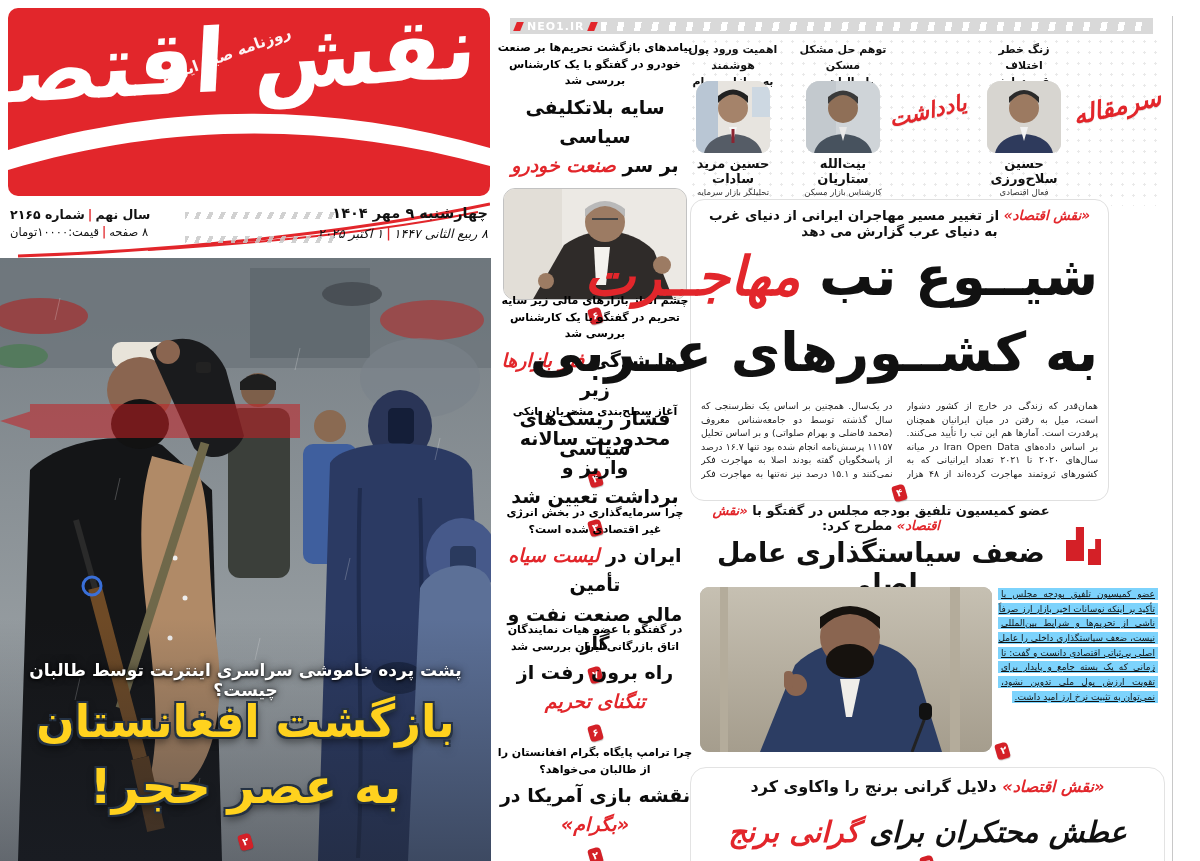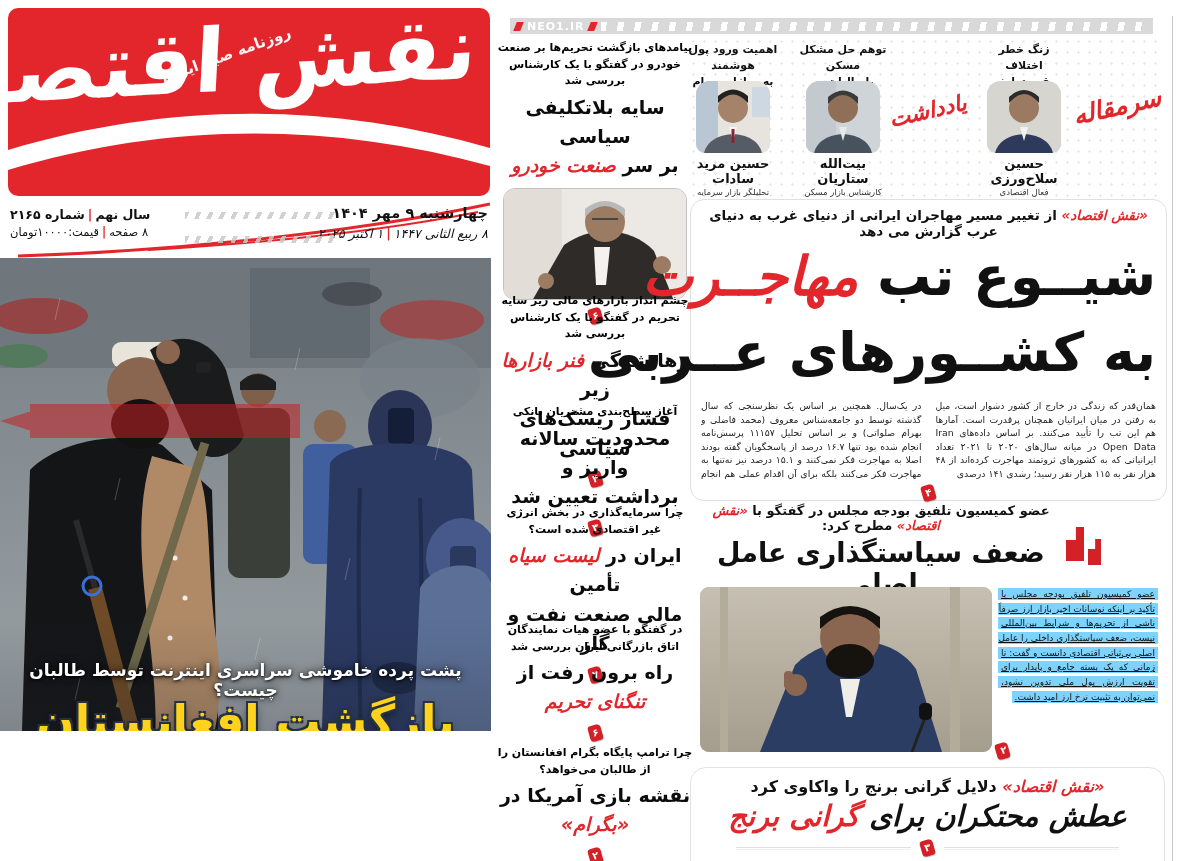--- a/index.html
+++ b/index.html
@@ -21,21 +21,21 @@
   .date-right{position:absolute;top:203px;right:712px;text-align:right;line-height:1.5;}
   .date-right .l1{font-size:14.5px;font-weight:bold;}
   .date-right .l2{font-size:12.5px;font-style:italic;}
   .date-left{position:absolute;top:205px;left:10px;text-align:left;line-height:1.55;}
   .date-left .l1{font-size:12.5px;font-weight:bold;}
   .date-left .l2{font-size:11.5px;}
   .sep{color:var(--red);font-weight:bold;padding:0 3px;}
   .leader{position:absolute;height:7px;background:repeating-linear-gradient(115deg,#c9c9c9 0 4px,transparent 4px 11px);opacity:.85;}
 
   
-  .afghan{position:absolute;left:0;top:258px;width:491px;height:473px;overflow:hidden;background:#a21caf;}
+  .afghan{position:absolute;left:0;top:258px;width:491px;height:603px;overflow:hidden;background:#a21caf;}
   .afghan svg{display:block;}
   .wmark{position:absolute;left:0;top:146px;width:300px;height:34px;background:rgba(197,32,36,.55);
          clip-path:polygon(100% 0,100% 100%,10% 100%,10% 78%,0 50%,10% 22%,10% 0);}
   .afghan-kicker{position:absolute;left:0;right:0;top:402px;text-align:center;color:#fff;
                  font-size:17px;font-weight:bold;text-shadow:0 1px 3px #000,0 0 8px rgba(0,0,0,.8);}
   .afghan-h{position:absolute;left:0;right:0;text-align:center;color:#ffd21e;font-weight:bold;
             text-shadow:-2px 2px 0 #253243,2px 2px 0 #253243,-2px -2px 0 #253243,2px -2px 0 #253243,0 4px 8px rgba(0,0,0,.6);}
   .afghan-h1{top:437px;font-size:45px;letter-spacing:2px;}
   .afghan-h2{top:500px;font-size:48px;letter-spacing:4px;}
   .afghan-badge{position:absolute;left:0;right:0;top:572px;text-align:center;}
@@ -71,21 +71,21 @@
   .lbl-note{right:198px;top:58px;width:76px;font-size:22px;}
   .ccard{position:absolute;top:2px;width:92px;text-align:center;background:transparent;}
   .c1{right:95px;} .c2{right:276px;} .c3{right:386px;}
   .ctitle{font-size:11px;font-weight:bold;line-height:1.45;height:34px;}
   .cphoto{margin:5px auto 3px;width:74px;height:72px;border-radius:14px 14px 9px 9px;overflow:hidden;background:#dcdcda;}
   .cname{font-size:13px;font-weight:bold;margin-top:2px;}
   .crole{font-size:8.5px;color:#333;margin-top:1px;}
   .cdiv{margin-top:3px;}
   .cdiv .sline{width:20px;}
 
-  .leadbox{position:absolute;left:690px;top:199px;width:477px;height:302px;border:1px solid #e0e0e0;
+  .leadbox{position:absolute;left:690px;top:199px;width:419px;height:302px;border:1px solid #e0e0e0;
            border-radius:14px;padding:7px 10px 4px;text-align:center;background:#fff;}
   .lead-kicker{font-size:13.5px;font-weight:bold;}
   .lead-h{font-size:54px;font-weight:bold;line-height:1.4;letter-spacing:-2px;white-space:nowrap;}
   .lead-body{display:flex;gap:14px;margin-top:9px;text-align:justify;}
   .bcol{flex:1;font-size:9.3px;line-height:1.45;color:#1c1c1c;height:80px;overflow:hidden;}
   .lead-badge{margin-top:2px;}
 
   .curr{position:absolute;left:690px;top:503px;width:475px;height:260px;}
   .curr-head{position:absolute;left:8px;top:0;width:366px;text-align:center;}
   .curr-kicker{font-size:13px;font-weight:bold;}
@@ -97,21 +97,21 @@
   .qc.small{width:13px;height:26px;vertical-align:bottom;}
   .mp-photo{position:absolute;left:10px;top:84px;width:292px;height:165px;border-radius:9px;overflow:hidden;background:#b3ada3;}
   .curr-body{position:absolute;left:308px;top:84px;width:160px;height:162px;overflow:hidden;
              font-size:9px;line-height:1.63;text-align:justify;}
   .hl{background:#7dd3fc;padding:1px 3px;-webkit-box-decoration-break:clone;box-decoration-break:clone;text-decoration:underline;}
   .curr-badge{position:absolute;left:306px;top:236px;}
 
   .ricebox{position:absolute;left:690px;top:767px;width:475px;height:112px;border:1px solid #e3e3e3;
            border-radius:16px;padding-top:9px;text-align:center;background:#fff;}
   .rice-kicker{font-size:16px;font-weight:bold;}
-  .rice-h{font-size:29px;font-weight:bold;font-style:italic;margin-top:3px;letter-spacing:-1px;}
+  .rice-h{font-size:29px;font-weight:bold;font-style:italic;margin-top:19px;letter-spacing:-1px;}
   .rice-div{display:flex;align-items:center;margin:7px 45px 0;gap:10px;}
   .rline{flex:1;border-top:1px solid #e0e0e0;border-bottom:1px solid #eee;height:3px;}
 
   .vrule{position:absolute;left:1172px;top:16px;height:845px;width:1px;background:#c8c8c8;}
 </style>
 </head>
 <body>
 
 <div class="page">
 

